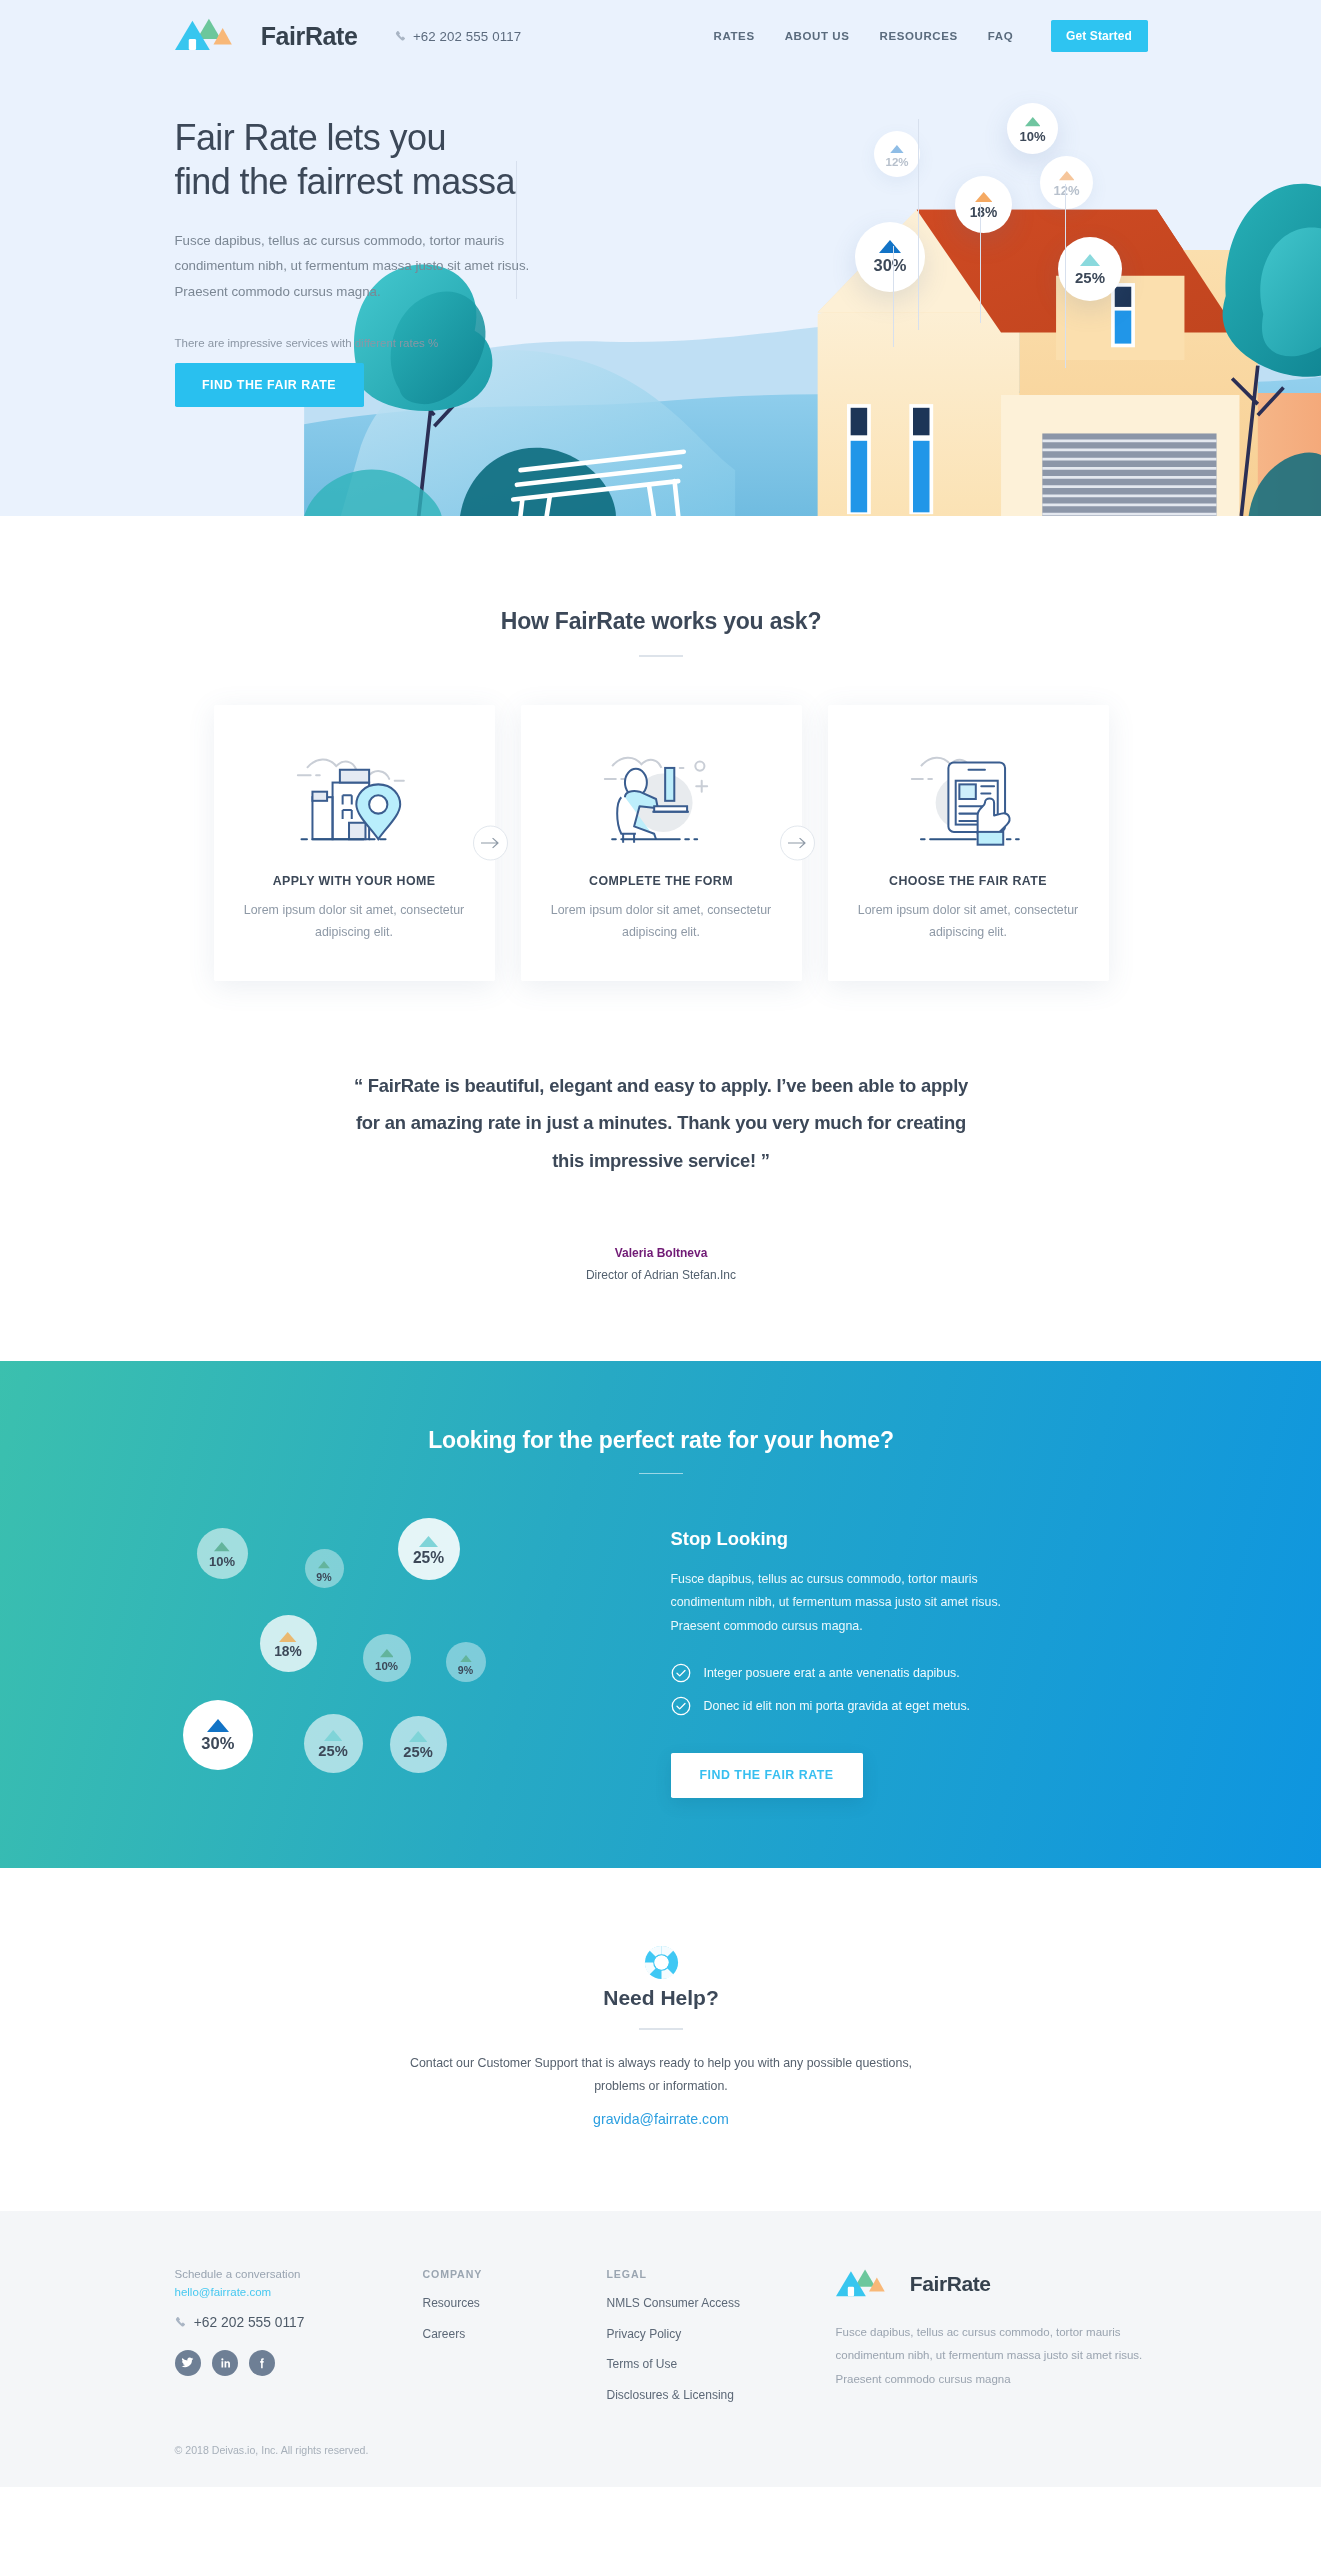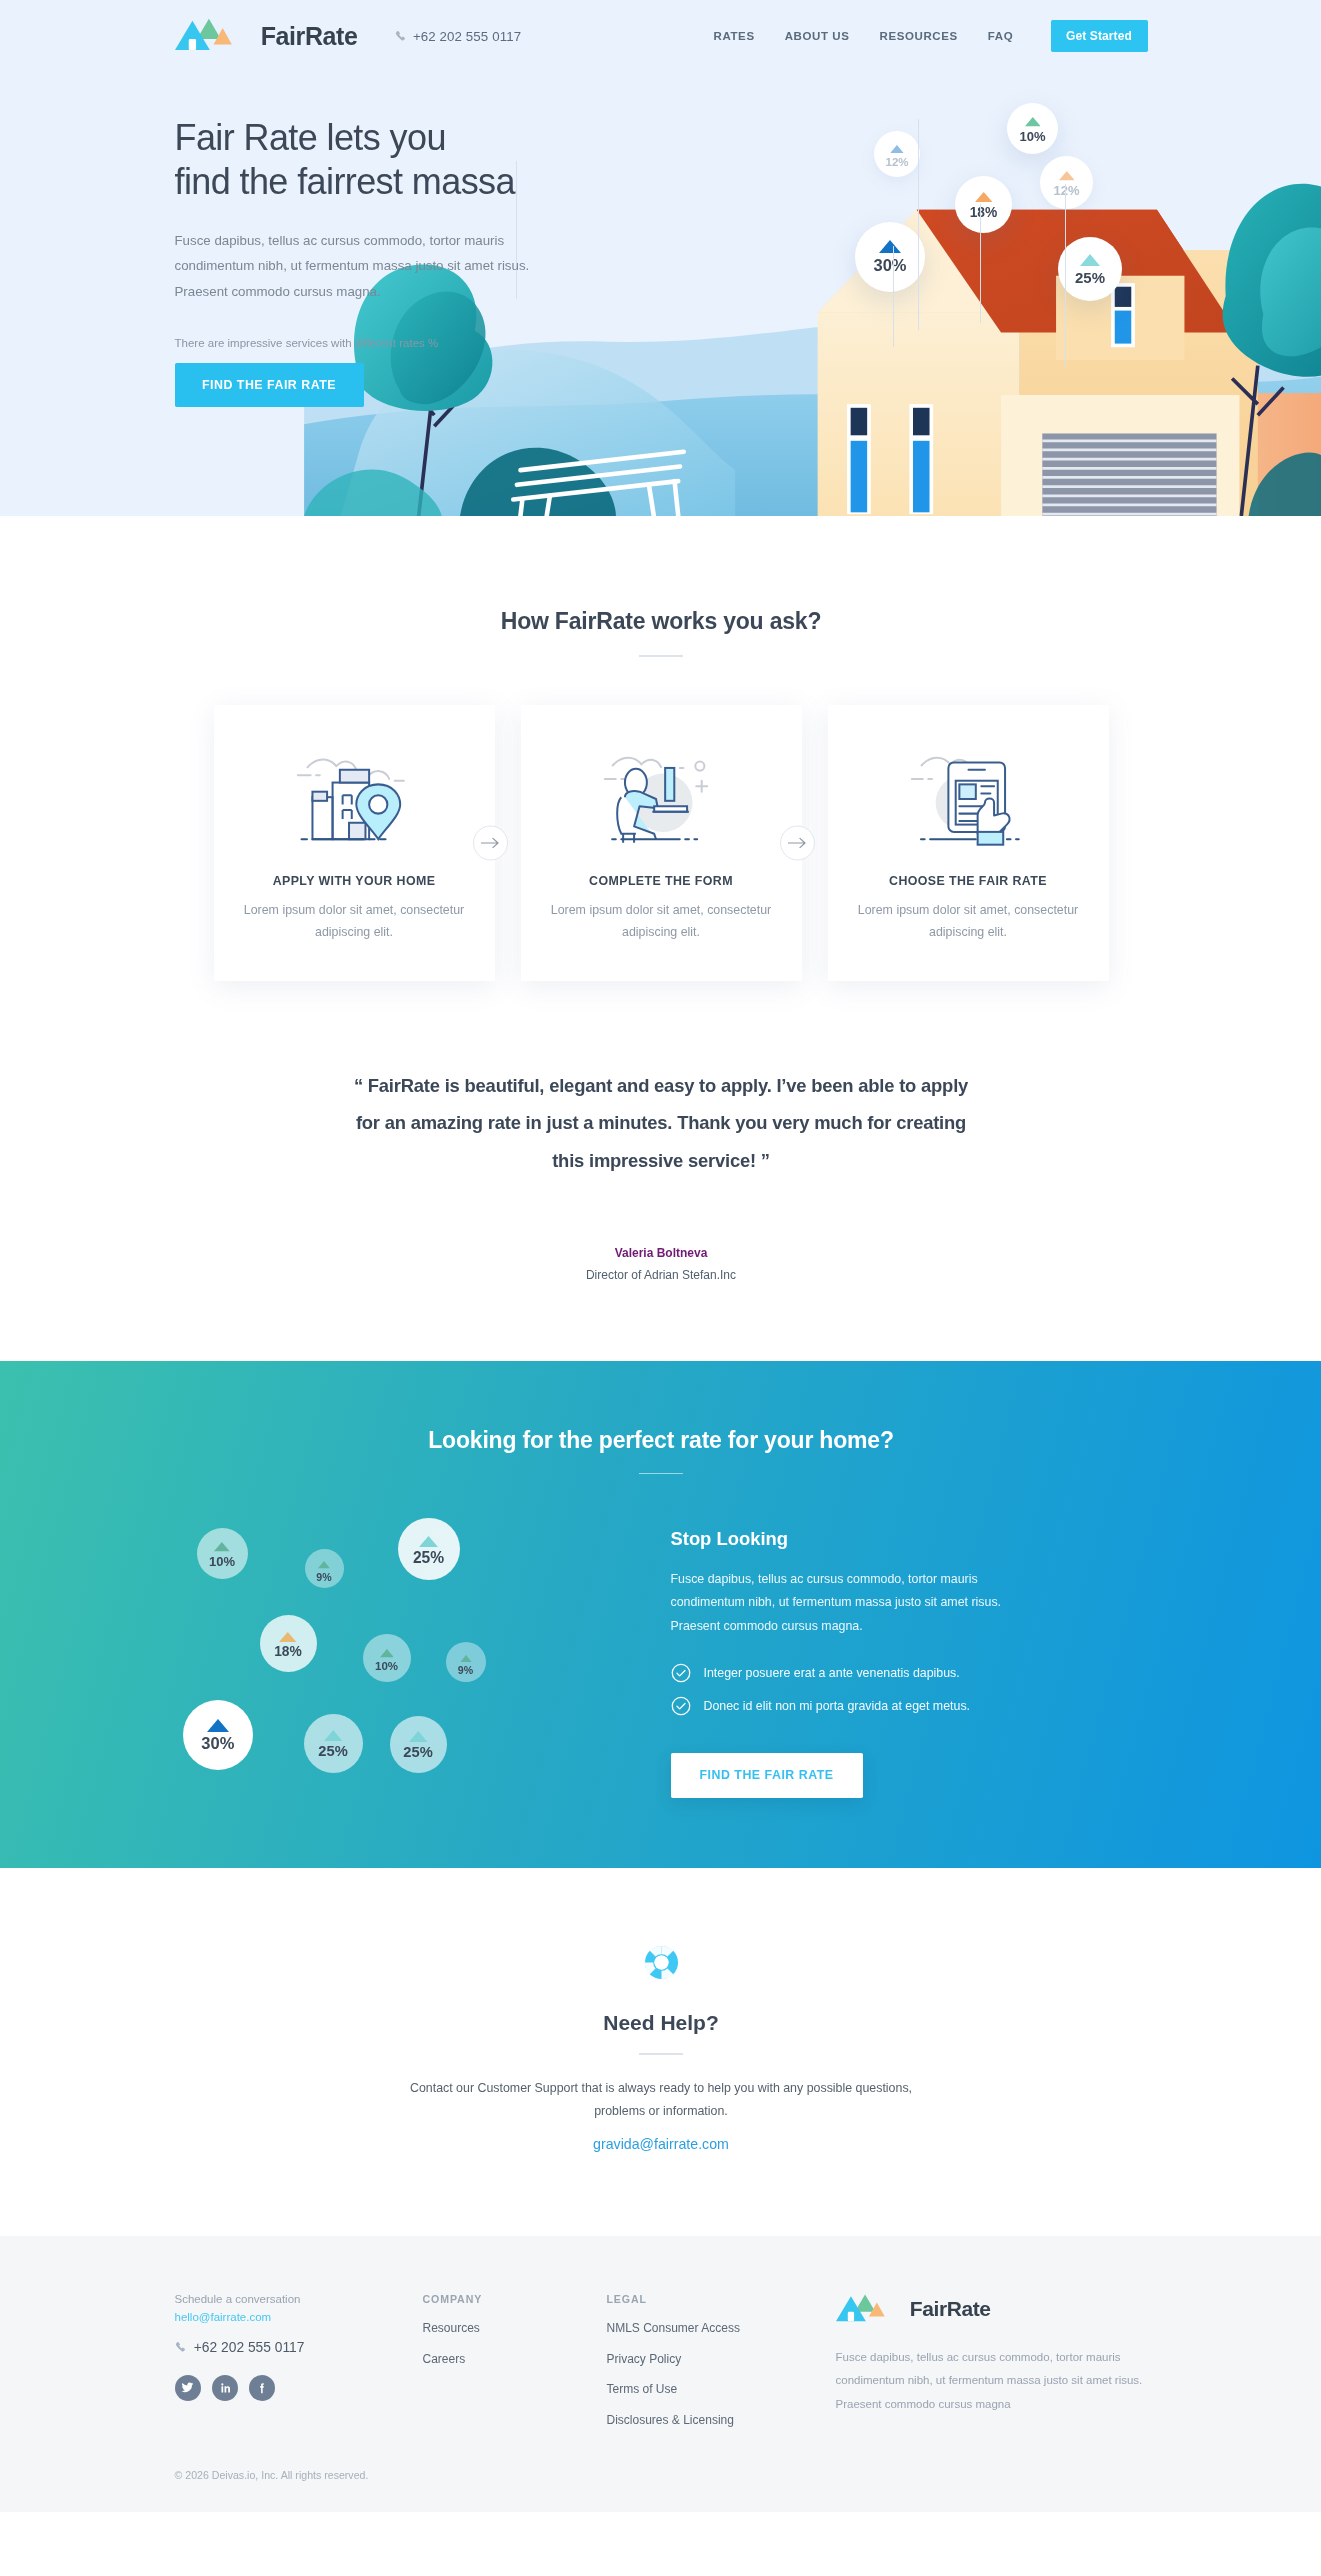--- a/index.html
+++ b/index.html
@@ -150,21 +150,21 @@
   .btn-white {
     margin-top:24px; display:inline-block; background:#fff; color:#37bff0; border:none;
     font-family:inherit; font-weight:bold; font-size:12.4px; letter-spacing:0.5px;
     padding:15.6px 29px; border-radius:1.8px; cursor:pointer;
     box-shadow:0 5.5px 16.5px rgba(0,60,90,.12);
   }
 
   
   .help { background:#fff; padding:77px 0 84px; text-align:center; }
   .help-icon { width:35px; height:35px; margin:0 auto; display:block; }
-  .help-title { margin-top:31px; font-size:21px; font-weight:bold; color:#3c4858; }
+  .help-title { margin-top:6px; font-size:21px; font-weight:bold; color:#3c4858; }
   .help-rule { width:44px; height:1.8px; background:#dde3ea; margin:18.4px auto 0; }
   .help-text { margin-top:22px; font-size:12.4px; line-height:1.85; color:#56616e; width:532px; margin-left:auto; margin-right:auto; }
   .help-mail { margin-top:13px; font-size:14.2px; color:#2c9fe0; text-decoration:none; display:inline-block; cursor:pointer; }
 
   
   .footer { background:#f4f6f8; padding:57px 0 0; }
   .footer-grid { display:flex; }
   .f-col-contact { width:248px; }
   .f-sched { font-size:11.5px; color:#99a4b1; }
   .f-mail { display:block; margin-top:6.4px; font-size:11.5px; color:#46c8f0; text-decoration:none; cursor:pointer; }
@@ -662,17 +662,17 @@
                 <polygon points="19,4 38,36 0,36" fill="#37c6ef"></polygon>
                 <rect x="15" y="24" width="8" height="12" rx="1.5" fill="#ffffff"></rect>
               </svg>
             </span>
             <span class="f-brand-name">FairRate</span>
           </div>
           <p class="f-about">Fusce dapibus, tellus ac cursus commodo, tortor mauris condimentum nibh, ut fermentum massa justo sit amet risus. Praesent commodo cursus magna</p>
         </div>
       </div>
 
-      <div class="copyright">© 2026 Deivas.io, Inc. All rights reserved.</div>
+      <div class="copyright">© 2018 Deivas.io, Inc. All rights reserved.</div>
     </div>
   </footer>
 </div>
 
 
 </body></html>

